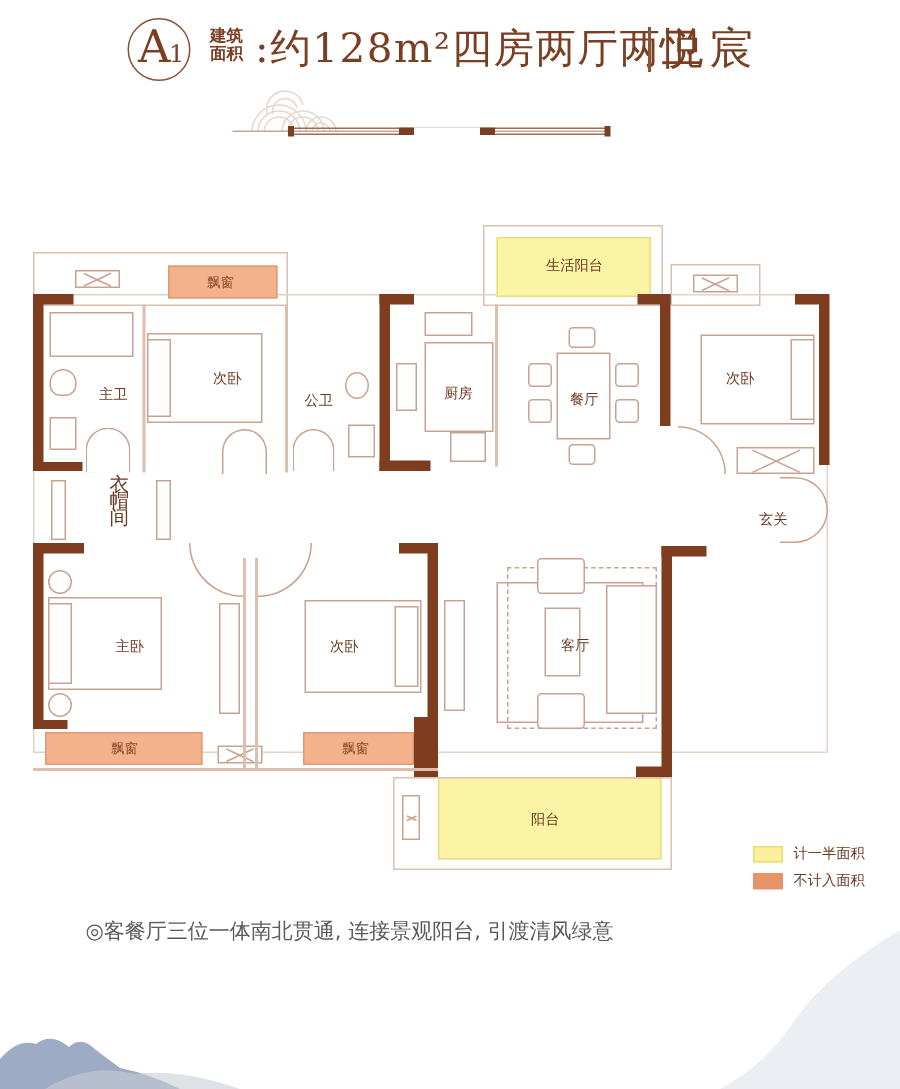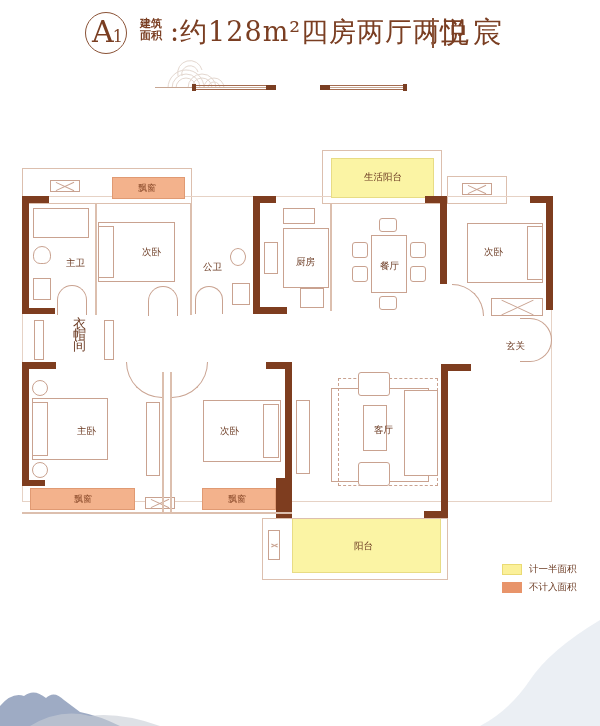--- a/index.html
+++ b/index.html
@@ -228,13 +228,14 @@
 
 <svg class="mountain" style="left:0;top:686px;width:170px;height:40px" viewBox="0 0 170 40">
   <path d="M0 40 L0 20 Q12 6 24 10 Q34 2 46 12 Q54 4 64 14 L80 26 Q100 30 120 40 Z" fill="#7e8fb0" opacity="0.75"></path>
   <path d="M30 40 Q60 22 90 30 Q120 26 160 40 Z" fill="#c8cdd6" opacity="0.6"></path>
 </svg>
 <svg class="mountain" style="left:440px;top:620px;width:160px;height:106px" viewBox="0 0 160 106">
   <path d="M160 0 L160 106 L40 106 Q70 90 90 60 Q110 30 160 0 Z" fill="#e3e8ef" opacity="0.7"></path>
 </svg>
 
 <div class="features">
+  <div class="feature">◎客餐厅三位一体南北贯通, 连接景观阳台, 引渡清风绿意</div>
 </div>
 
 </body></html>

